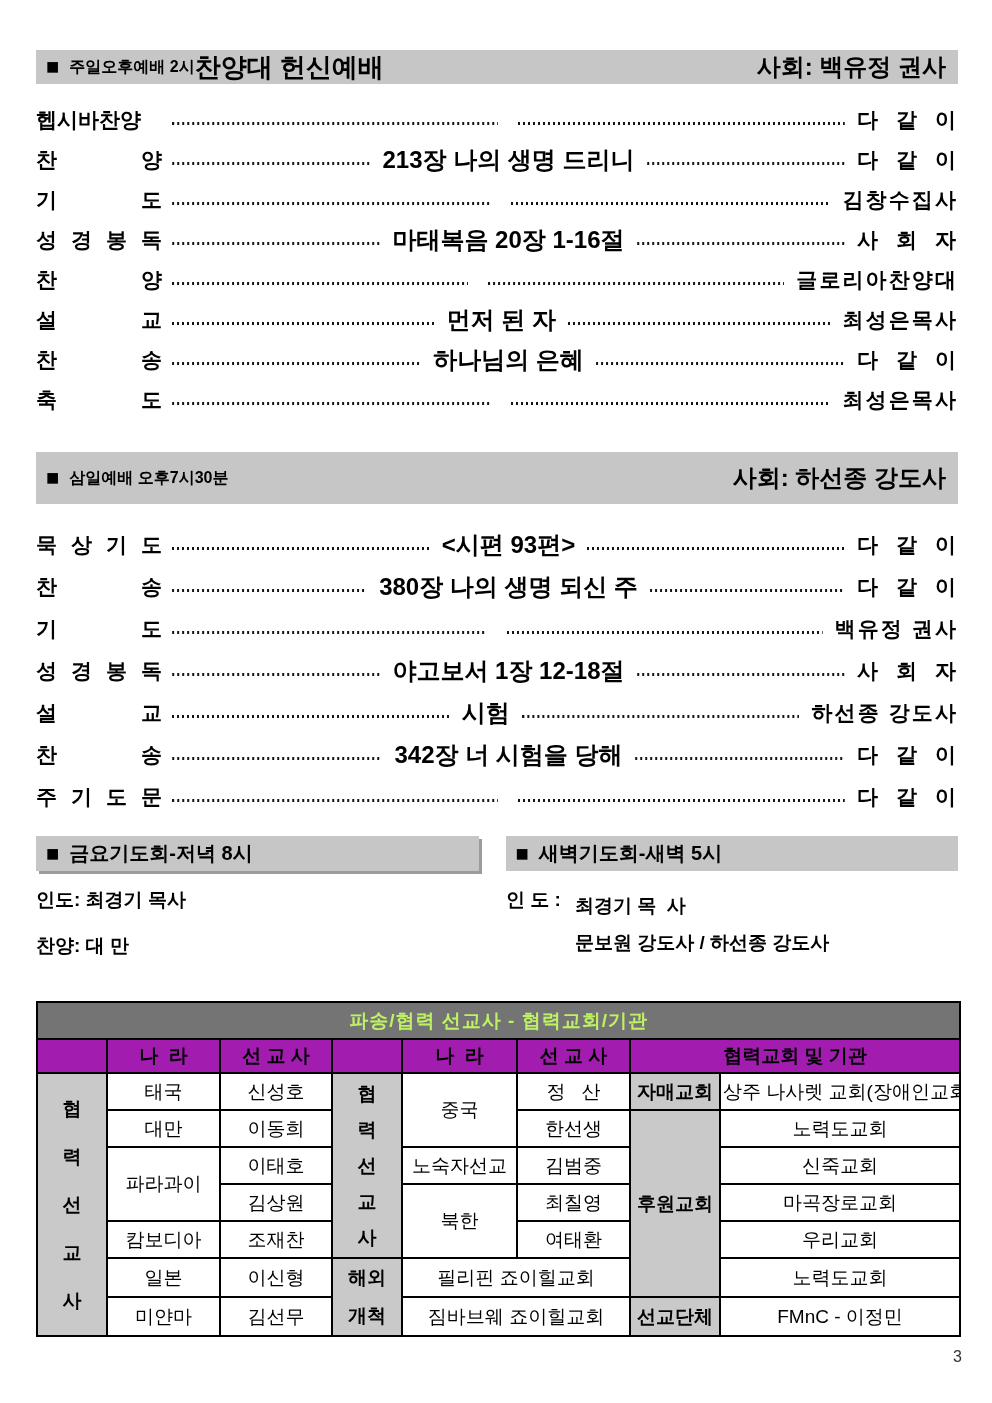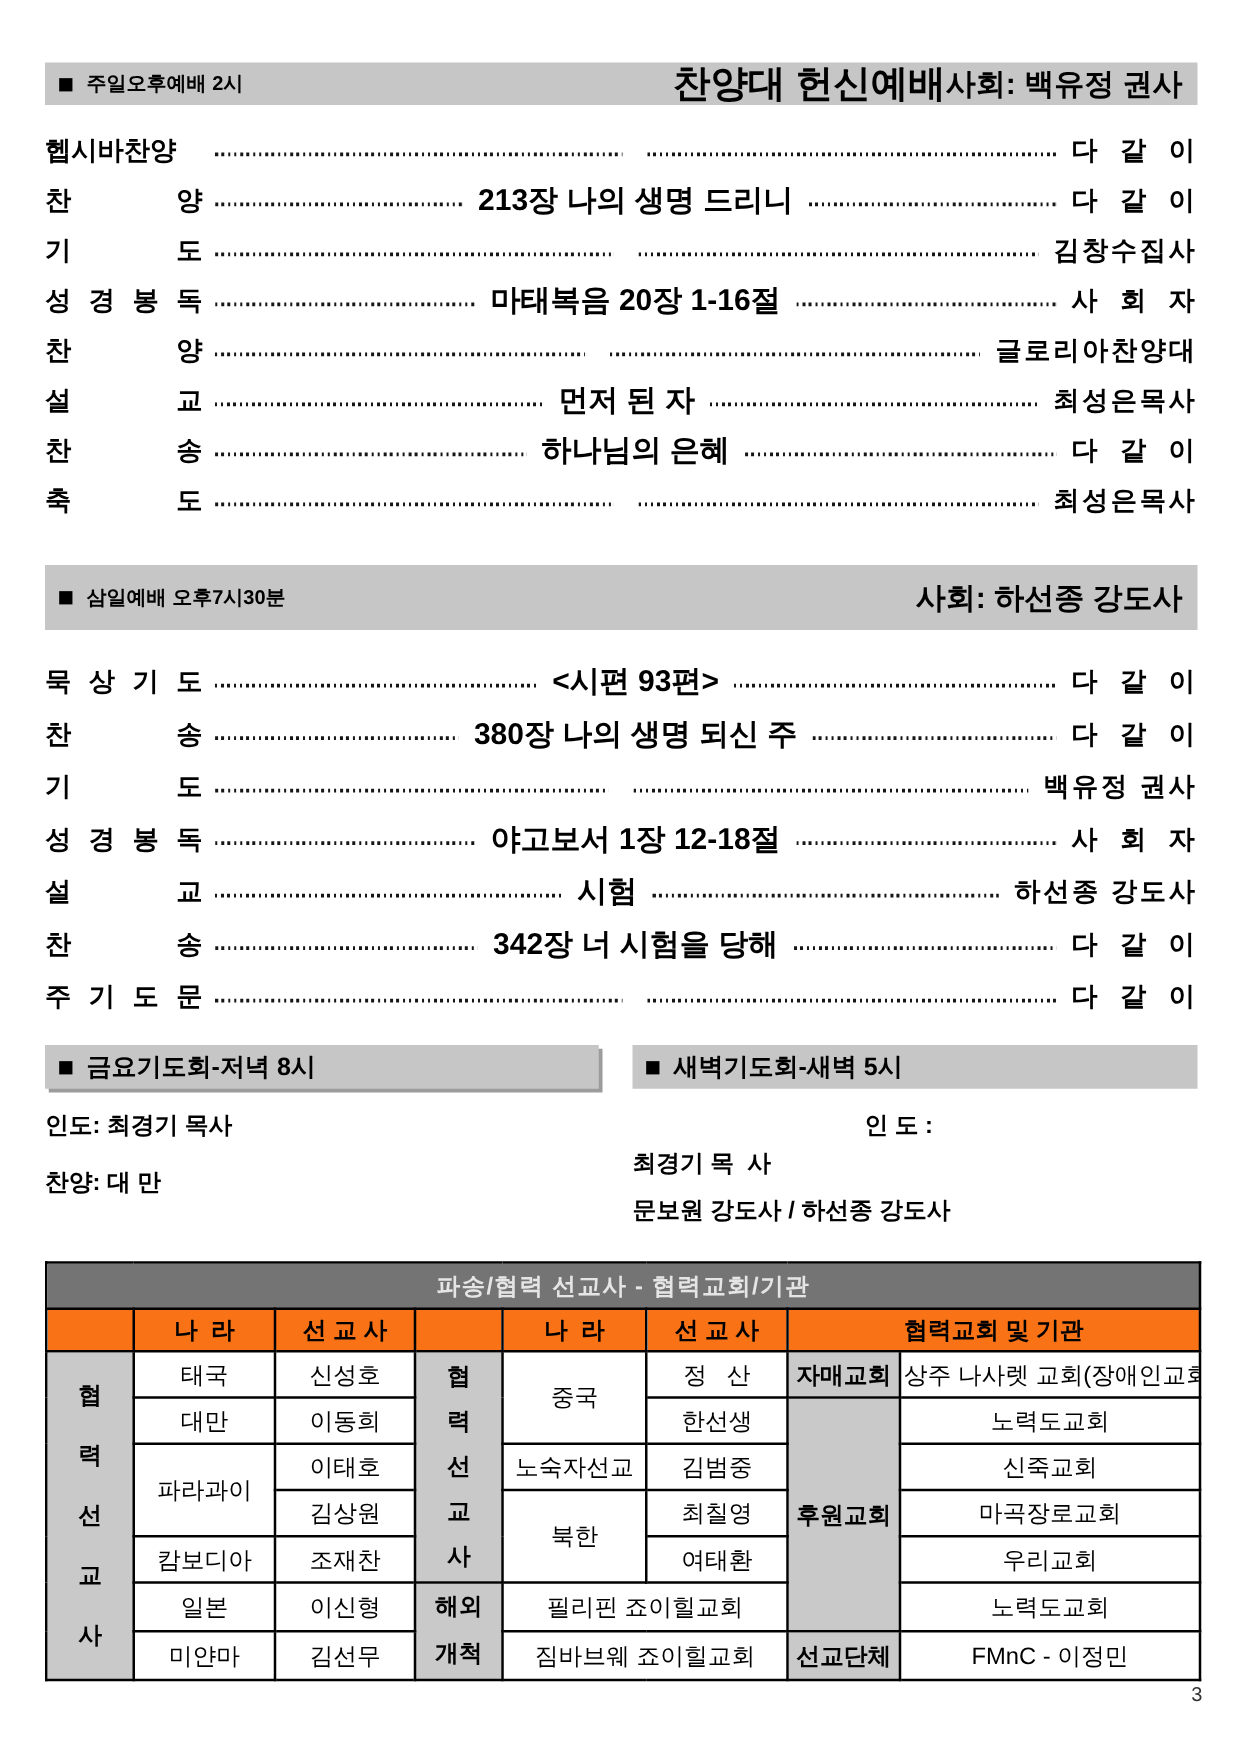--- a/index.html
+++ b/index.html
@@ -18,21 +18,21 @@
   .bar {
     background:#c6c6c6;
     display:flex; align-items:center;
     padding:0 12px 0 10px;
     font-weight:bold;
   }
   .bar-big1 { height:34px; }
   .bar-big2 { height:52px; margin-top:32px; }
   .bullet { font-size:22px; margin-right:10px; line-height:1; }
   .bar-title  { font-size:16px; white-space:pre; }
-  .bar-center { flex:1; text-align:right; font-size:30px; white-space:pre; }
+  .bar-center { flex:1; text-align:left; font-size:26px; white-space:pre; }
   .bar-right  { font-size:24px; white-space:pre; }
   .bar-spacer { flex:1; }
 
   
   .rows1 { margin-top:16px; }
   .rows2 { margin-top:20px; }
   .prow {
     display:flex; align-items:center;
     height:40px;
     font-weight:bold; font-size:21px;
@@ -57,46 +57,46 @@
   .smallbars { display:flex; margin-top:18px; }
   .bar-small { height:35px; font-weight:bold; }
   .bar-small .bar-title { font-size:20px; }
   .bar-small1 { width:443px; box-shadow:3px 3px 0 #9c9c9c; }
   .bar-small2 { width:453px; margin-left:27px; }
 
   
   .prayer { display:flex; margin-top:16px; }
   .prayer-left { width:470px; font-weight:bold; font-size:19px; }
   .prayer-left .pline { margin-bottom:20px; white-space:pre; }
-  .prayer-right { display:flex; align-items:flex-end; font-weight:bold; font-size:19px;flex-direction:column; }
+  .prayer-right { display:flex; align-items:flex-start; font-weight:bold; font-size:19px; }
   .prayer-right .plabel2 { white-space:pre; margin-right:14px; }
   .prayer-right .plines .pline { line-height:37px; white-space:pre; }
 
   
   table.mission {
     border-collapse:collapse;
     width:923px;
     margin-top:22px;
     table-layout:fixed;
   }
   table.mission td {
     border:2px solid #000;
     text-align:center; vertical-align:middle;
     font-size:19px;
     height:37px;
     white-space:pre;
     overflow:hidden;
     padding:0 2px;
   }
   td.ttitle {
-    background:#747474; color:#e5e5e5;
+    background:#747474; color:#bef264;
     font-size:30px; font-weight:bold;
     height:46px; letter-spacing:1px;margin-left:16px;
   }
-  tr.thead td { background:#f97316; font-weight:bold; height:34px;margin-left:16px; }
+  tr.thead td { background:#a21caf; font-weight:bold; height:34px;margin-left:16px; }
   td.glabel { background:#c9c9c9; font-weight:bold; }
   td.vtxt { white-space:pre-line; }
   td.va { line-height:48px; }
   td.vd { line-height:36px; }
   td.vh { line-height:38px; white-space:pre-line; }
   td.lft { text-align:left; padding-left:8px; }
   td.tight { font-size:17.5px; }
 
   
   .pageno {

